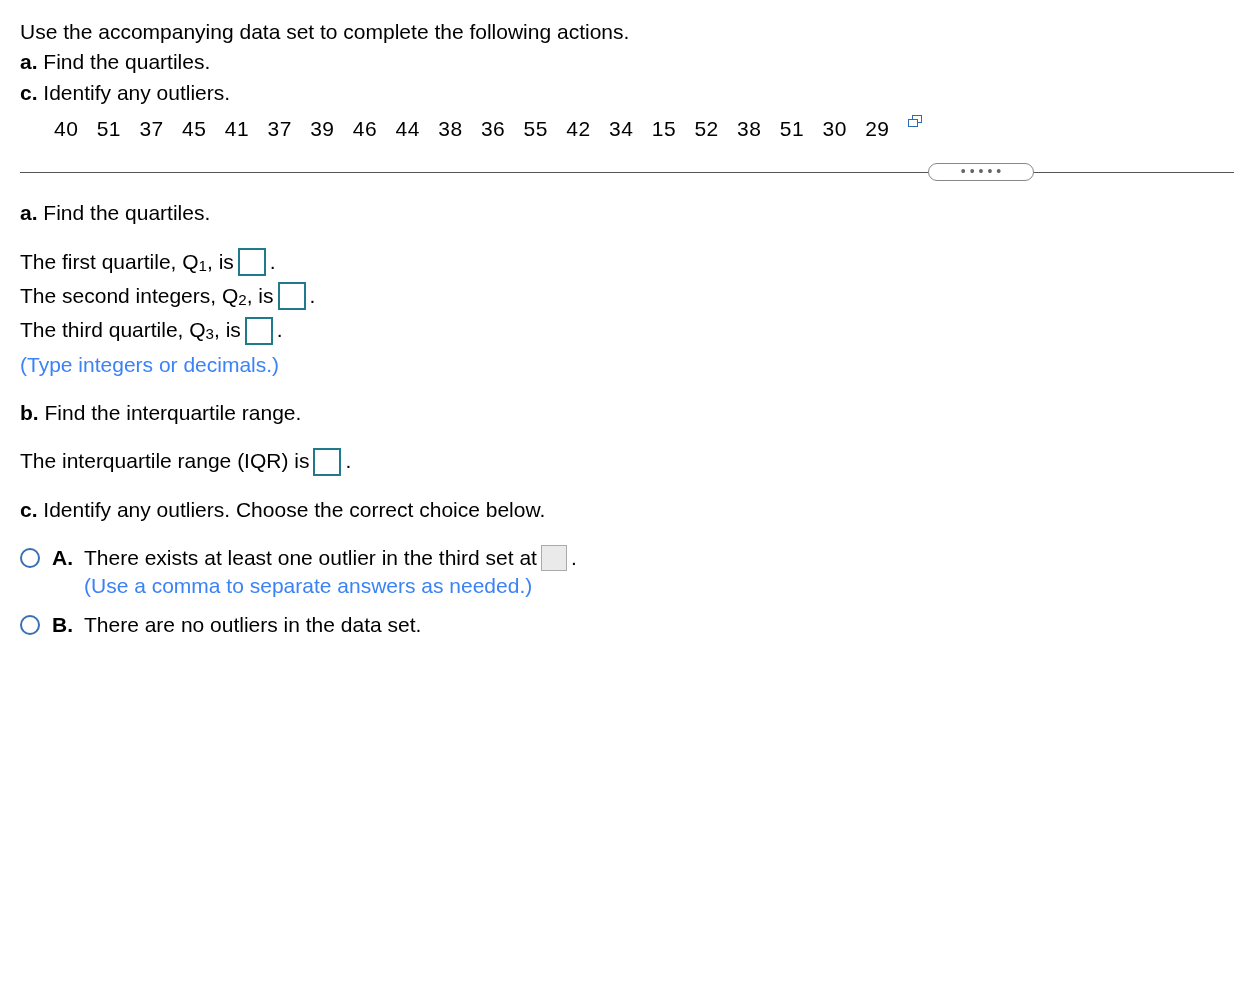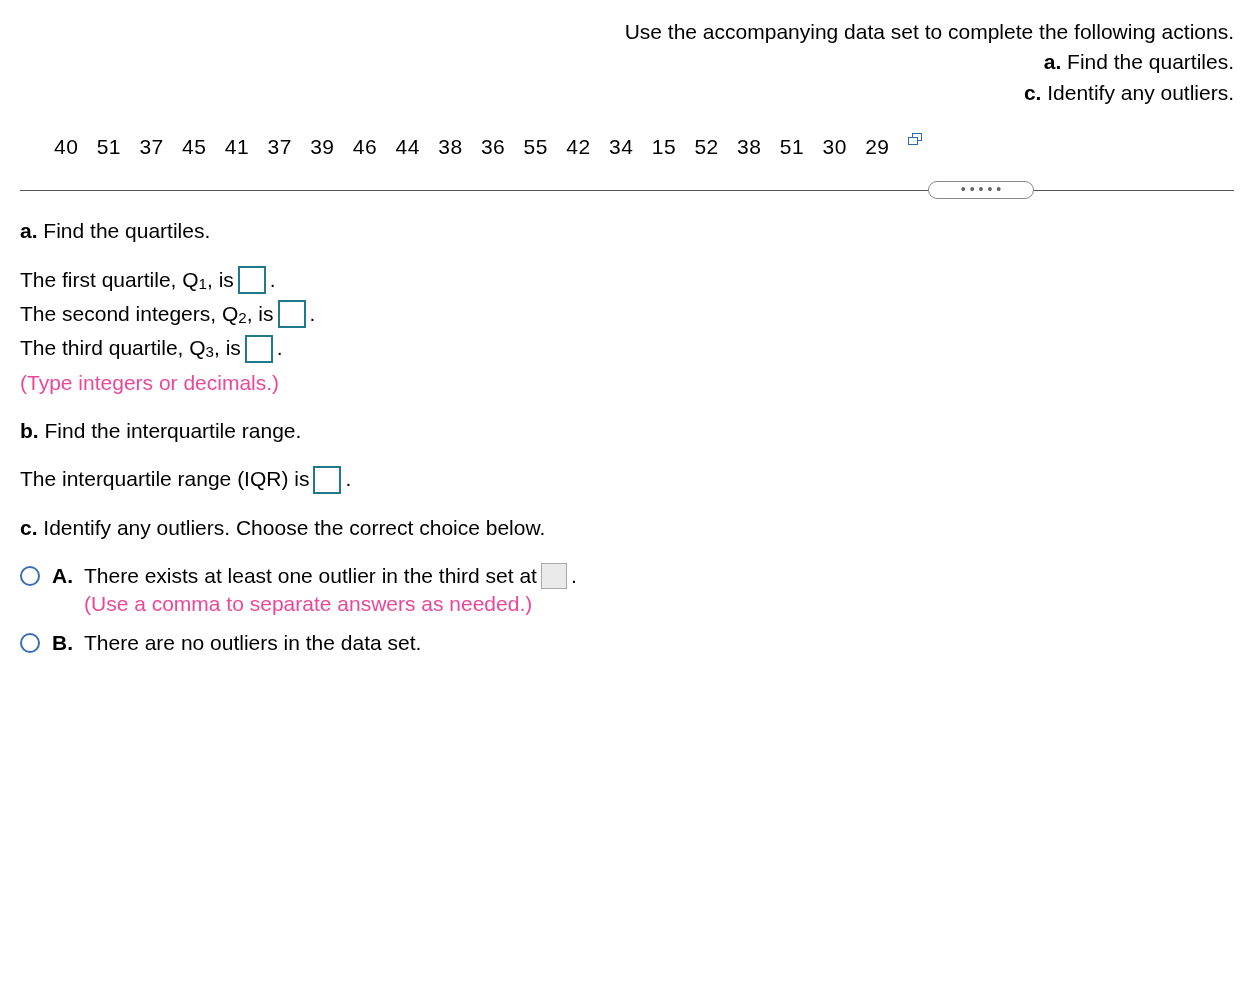--- a/index.html
+++ b/index.html
@@ -5,21 +5,21 @@
   body {
     font-family: Arial, Helvetica, sans-serif;
     font-size: 21px;
     color: #000;
     margin: 0;
     padding: 18px 20px;
     width: 1254px;
     box-sizing: border-box;
     line-height: 1.35;
   }
-  .intro { margin-bottom: 26px; text-align: right; }
+  .intro { margin-bottom: 8px; }
   .intro p { margin: 0 0 2px 0; }
   .data-row {
     padding-left: 34px;
     letter-spacing: 0.5px;
     word-spacing: 12px;
     margin-bottom: 20px;
     display: flex;
     align-items: flex-start;
   }
   .copy-icon {
@@ -86,21 +86,21 @@
     box-sizing: border-box;
     text-align: center;
     font-size: 18px;
   }
   .input-box.disabled {
     border: 1px solid #aaa;
     background: #eaeaea;
     width: 26px;
     height: 26px;
   }
-  .hint { color: #ec4899; }
+  .hint { color: #3b82f6; }
   .bold { font-weight: bold; }
   .choice-row {
     display: flex;
     align-items: flex-start;
     margin: 8px 0 10px 0;
   }
   .radio {
     width: 20px;
     height: 20px;
     border: 2px solid #3a6fb7;

